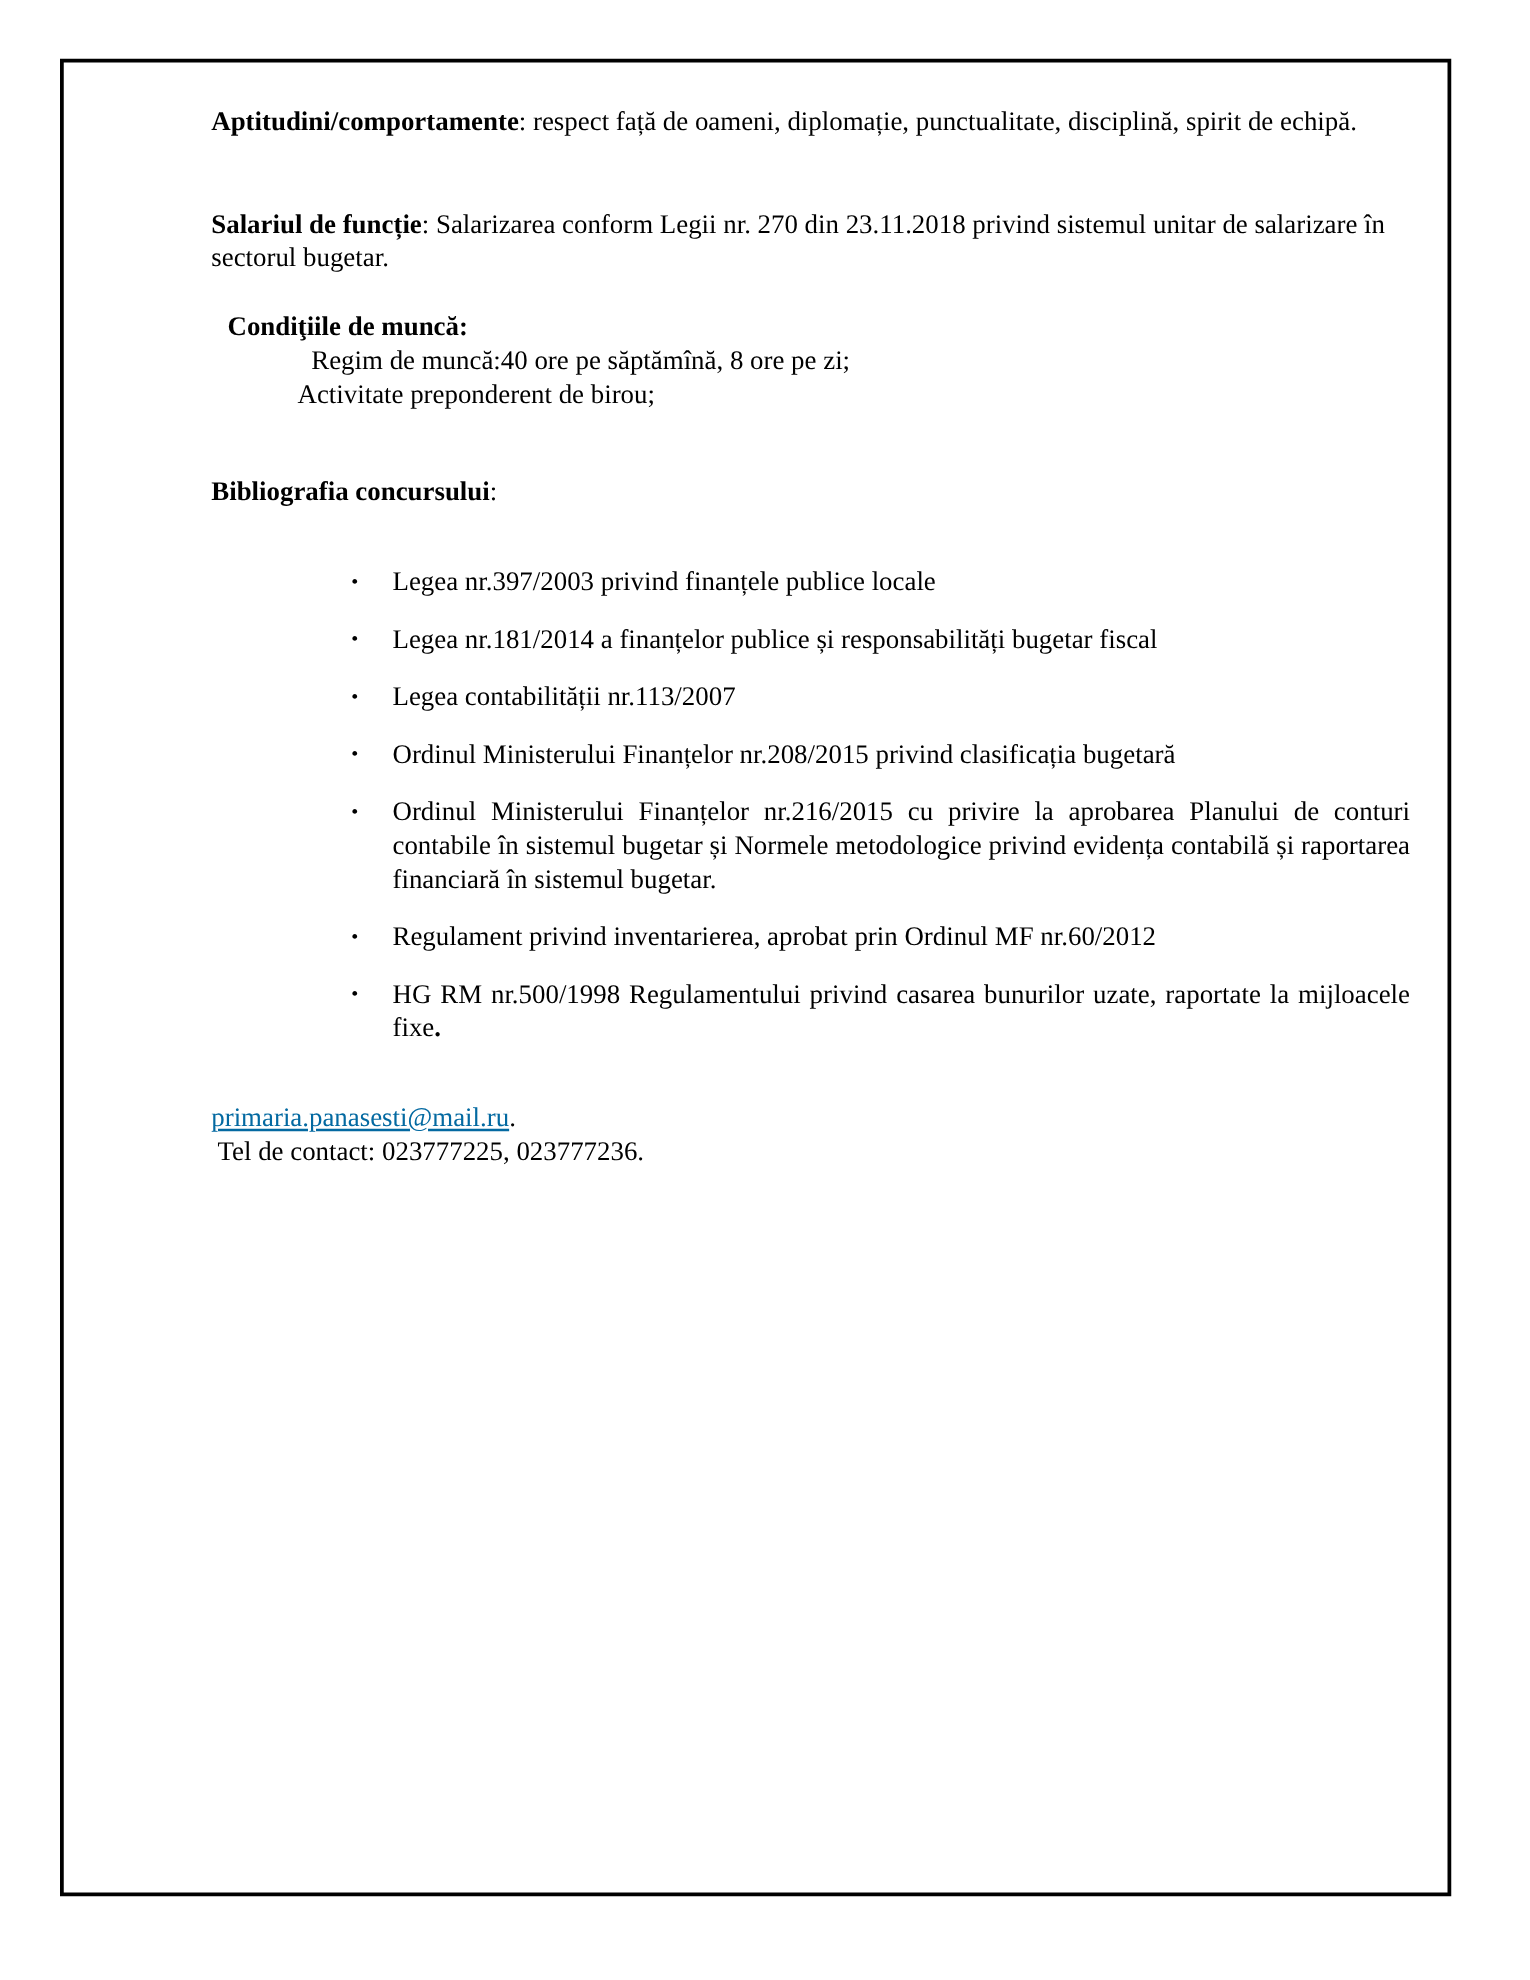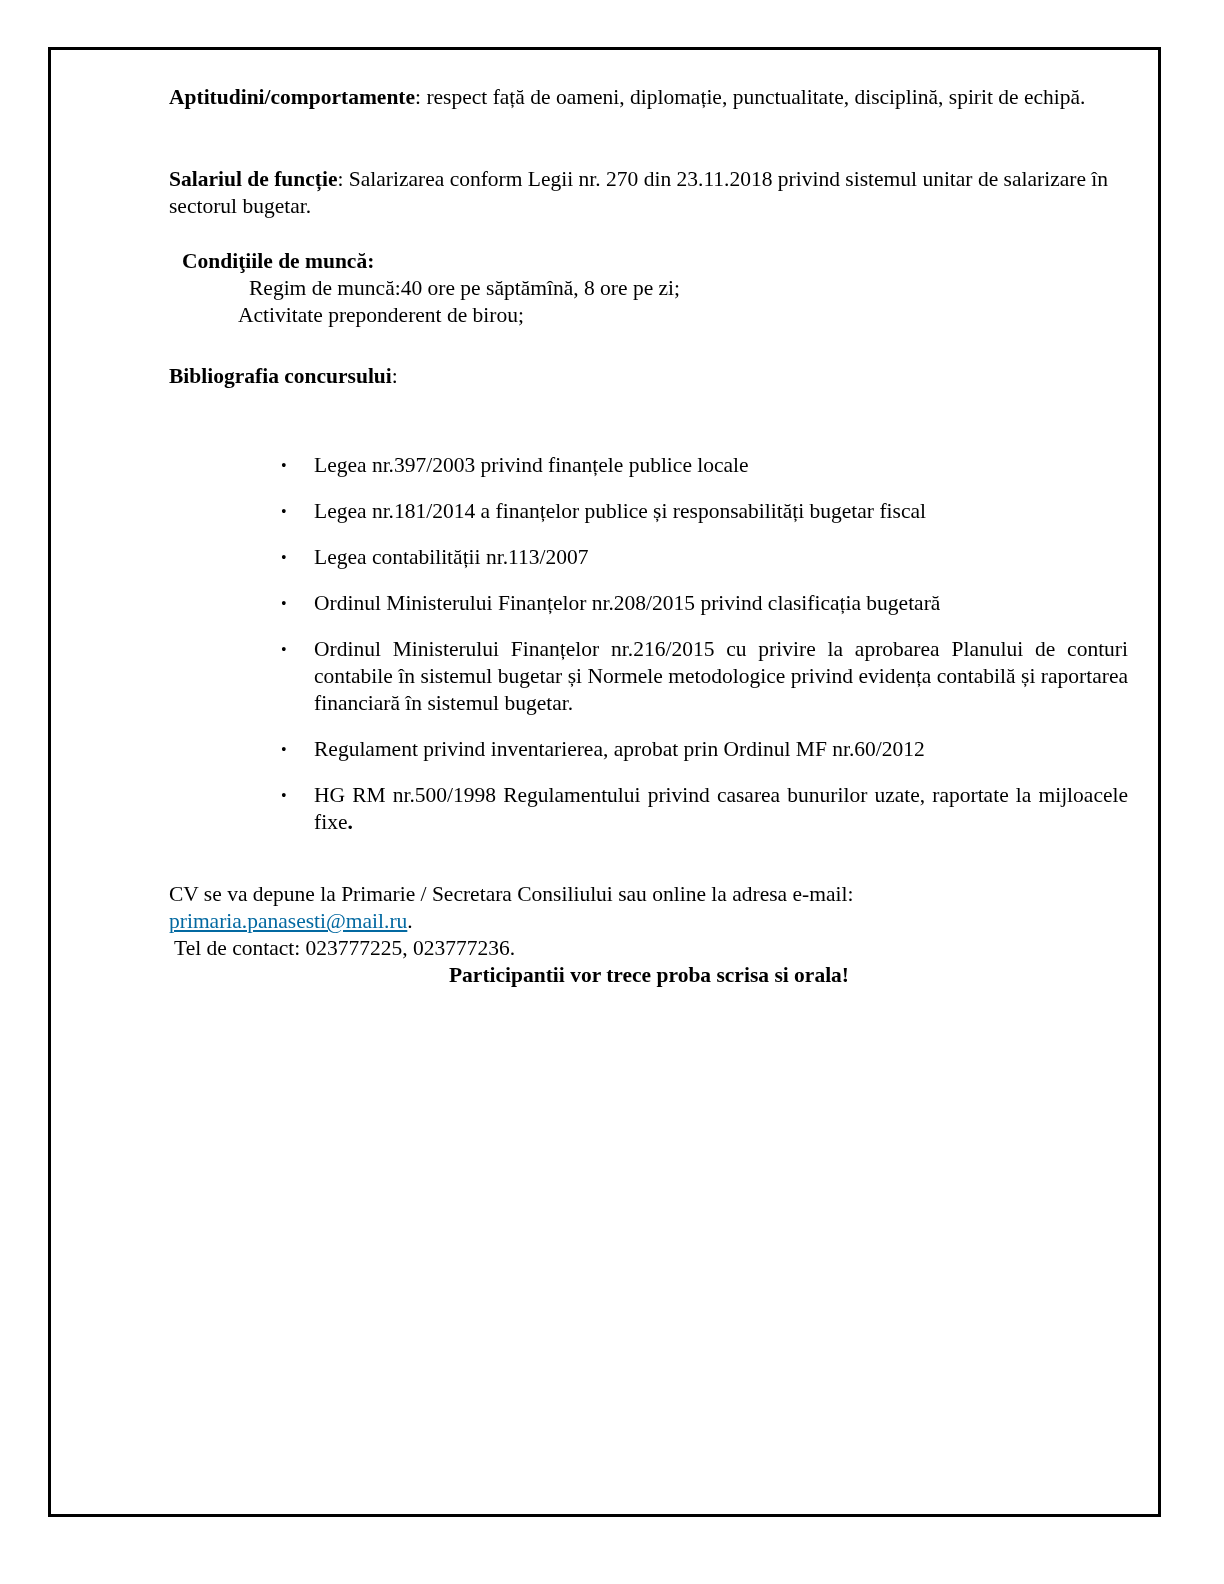--- a/index.html
+++ b/index.html
@@ -35,21 +35,21 @@
     .para { margin: 0; }
     .bold { font-weight: bold; text-align: center; }
     .section-aptitudini { position: absolute; top: 0; left: 0; width: 960px; }
     .section-salariu { position: absolute; top: 82px; left: 0; width: 960px; }
     .section-conditii { position: absolute; top: 164px; left: 12px; width: 960px; }
     .cond-title { margin: 0 0 0 1px; font-weight: bold; }
     .cond-line { margin: 0; }
     .cond-line.l1 { padding-left: 68px; }
     .cond-line.l2 { padding-left: 62px; }
     .cond-line.l3 { padding-left: 57px; }
-    .section-biblio { position: absolute; top: 279px; left: 0; width: 960px; }
+    .section-biblio { position: absolute; top: 296px; left: 0; width: 960px; }
     .biblio-list {
       position: absolute;
       top: 368px;
       left: 0;
       width: 960px;
       list-style: none;
       margin: 0;
       padding: 0;
     }
     .biblio-item {
@@ -103,19 +103,17 @@
     <li class="biblio-item"><span class="bullet">•</span><span>Legea nr.397/2003 privind finanțele publice locale</span></li>
     <li class="biblio-item"><span class="bullet">•</span><span>Legea nr.181/2014 a finanțelor publice și responsabilități bugetar fiscal</span></li>
     <li class="biblio-item"><span class="bullet">•</span><span>Legea contabilității nr.113/2007</span></li>
     <li class="biblio-item"><span class="bullet">•</span><span>Ordinul Ministerului Finanțelor nr.208/2015 privind clasificația bugetară</span></li>
     <li class="biblio-item"><span class="bullet">•</span><span>Ordinul Ministerului Finanțelor nr.216/2015 cu privire la aprobarea Planului de conturi contabile în sistemul bugetar și Normele metodologice privind evidența contabilă și raportarea financiară în sistemul bugetar.</span></li>
     <li class="biblio-item"><span class="bullet">•</span><span>Regulament privind inventarierea, aprobat prin Ordinul MF nr.60/2012</span></li>
     <li class="biblio-item"><span class="bullet">•</span><span>HG RM nr.500/1998 Regulamentului privind casarea bunurilor uzate, raportate la mijloacele fixe</span><span class="bold">.</span></li>
   </ul>
 
   <div class="section-contact">
-    <p class="para">CV se va depune  la Primarie / Secretara Consiliului sau online la adresa e-mail:</p>
     <p class="para"><a class="email-link">primaria.panasesti@mail.ru</a><span>.</span></p>
     <p class="para indent1">Tel de contact: 023777225, 023777236.</p>
-    <p class="para bold">Participantii vor trece proba scrisa si orala!</p>
   </div>
 
 </div>
 
 </body></html>

